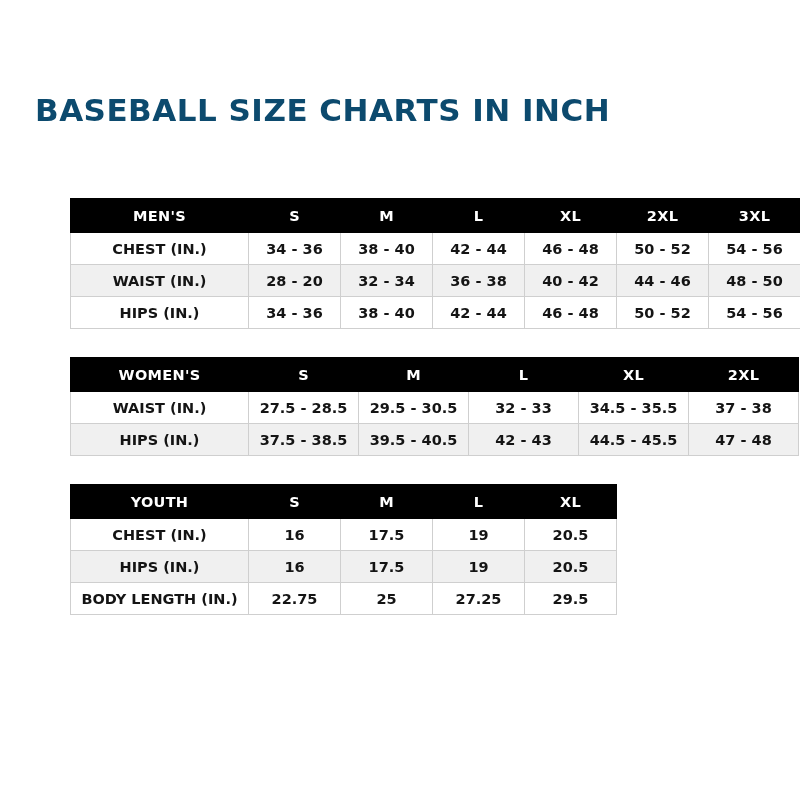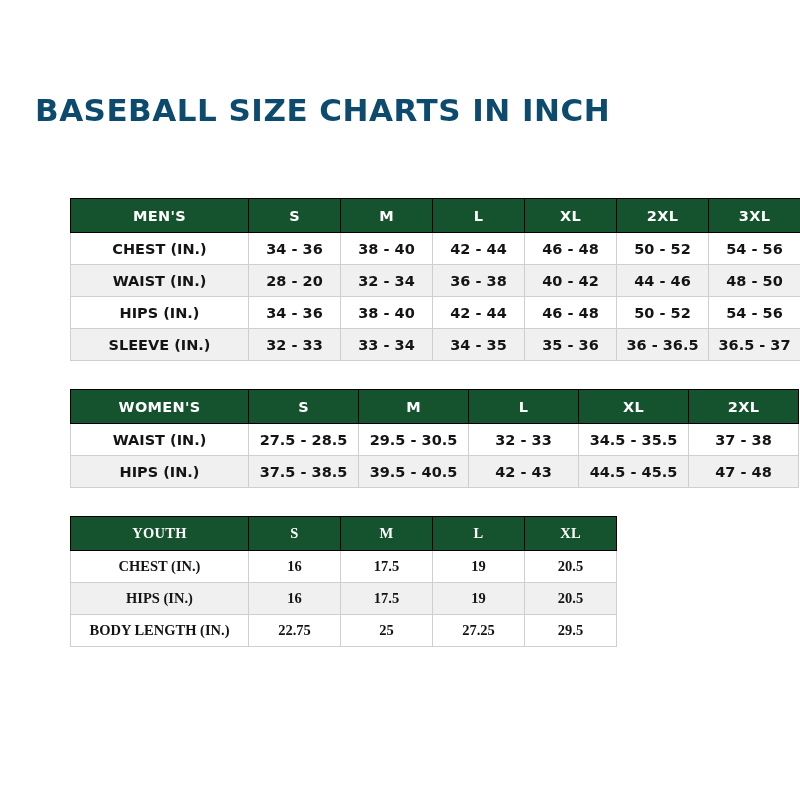--- a/index.html
+++ b/index.html
@@ -31,34 +31,34 @@
     font-family: "DejaVu Sans", sans-serif;
   }
   table {
     border-collapse: collapse;
     width: 730px;
     margin: 0 auto;
     table-layout: fixed;
   }
   table.men { margin-top: 70px; }
   table.women { margin-top: 28px; }
-  table.youth { margin-top: 28px; font-family: Liberation Serif, serif; }
+  table.youth { margin-top: 28px; }
 
   th, td {
     border: 1px solid #cfcfcf;
     height: 31px;
     font-size: 14.5px;
     text-align: center;
     font-weight: bold;
     color: #141414;
     padding: 0 2px;
     white-space: nowrap;
   }
   thead th {
-    background: #14532d;
+    background: #000000;
     color: #ffffff;
     border: 1px solid #000000;
     font-size: 14.5px;
     letter-spacing: 0.3px;
     height: 33px;
   }
   tbody tr:nth-child(odd) td {
     background: #ffffff;
   }
   tbody tr:nth-child(even) td {
@@ -126,29 +126,20 @@
       </tr>
       <tr>
         <td class="rowlabel">HIPS (IN.)</td>
         <td>34 - 36</td>
         <td>38 - 40</td>
         <td>42 - 44</td>
         <td>46 - 48</td>
         <td>50 - 52</td>
         <td>54 - 56</td>
       </tr>
-      <tr>
-        <td class="rowlabel">SLEEVE (IN.)</td>
-        <td>32 - 33</td>
-        <td>33 - 34</td>
-        <td>34 - 35</td>
-        <td>35 - 36</td>
-        <td>36 - 36.5</td>
-        <td>36.5 - 37</td>
-      </tr>
     </tbody>
   </table>
 
   <table class="women">
     <colgroup>
       <col class="c0">
         <col class="cx">
         <col class="cx">
         <col class="cx">
         <col class="cx">

